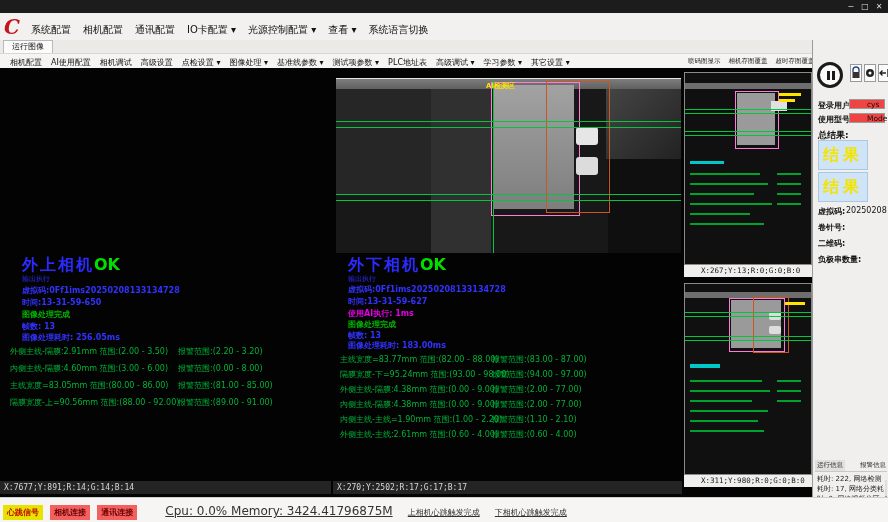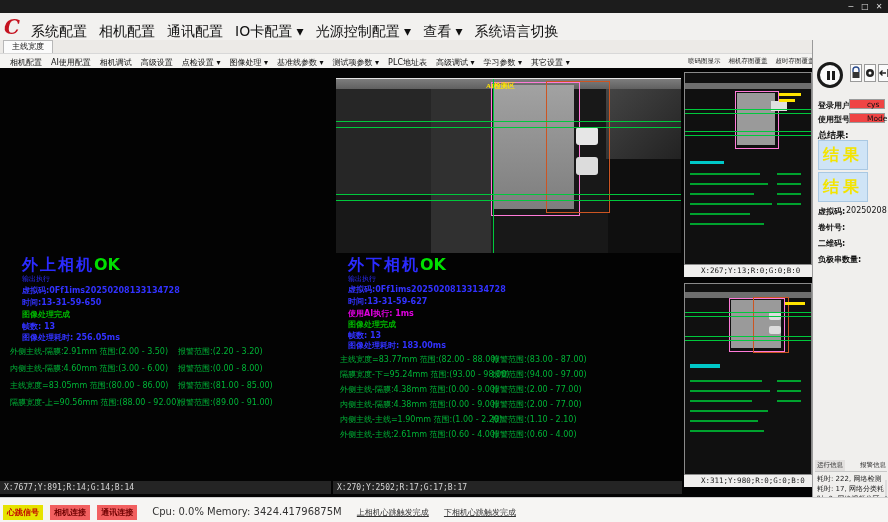--- a/index.html
+++ b/index.html
@@ -9,21 +9,21 @@
   
   .titlebar{position:absolute;left:0;top:0;width:888px;height:13px;background:#1c1c1c;color:#cfcfcf;
             font-size:8px;line-height:13px;}
   .titlebar .title{position:absolute;left:5px;top:16px;}
   .wc{position:absolute;top:0;width:14px;text-align:center;color:#dcdcdc;font-size:8px;cursor:default;}
   
   .menubar{position:absolute;left:0;top:13px;width:888px;height:27px;background:#f2f1ef;border-bottom:1px solid #dcdcdc;}
   .logo{position:absolute;left:4px;top:2px;font-family:"DejaVu Serif",serif;font-style:italic;font-weight:bold;
         font-size:20px;color:#c51320;line-height:24px;}
   .menu-items{position:absolute;left:26px;top:8px;display:flex;gap:2px;}
-  .mi{font-size:14px;color:#111;padding:2px 5px;white-space:nowrap;}
+  .mi{font-size:10px;color:#111;padding:2px 5px;white-space:nowrap;}
   .tabrow{position:absolute;left:0;top:40px;width:812px;height:13px;background:#eceae7;}
   .tab{position:absolute;left:3px;top:0px;height:12px;padding:0 8px;background:#fbfbfb;border:1px solid #b8b8b8;
        border-bottom:none;font-size:8px;line-height:12px;color:#111;}
   .toolbar{position:absolute;left:0;top:53px;width:812px;height:15px;background:#f5f4f2;border-top:1px solid #d8d8d8;}
   .tool-items{position:absolute;left:6px;top:1px;display:flex;gap:1px;}
   .ti{font-size:8px;color:#111;padding:2px 4px;white-space:nowrap;}
   
   .main-bg{position:absolute;left:0;top:68px;width:812px;height:429px;background:#030303;}
   .img-frame{position:absolute;border-top:1px solid #e3e3e3;background:#141414;overflow:hidden;}
   .hline{position:absolute;height:1px;background:#00c83c;left:0;}
@@ -52,21 +52,21 @@
   .resultbox{position:absolute;left:5px;width:48px;height:28px;background:#cfe4f6;border:1px solid #a9c8e2;
              color:#f3e400;font-size:16px;font-weight:bold;text-align:center;line-height:28px;letter-spacing:4px;}
   .rp-tab{font-size:6.5px;color:#222;padding:1px 2px;white-space:nowrap;}
   .rp-log{position:absolute;left:4px;top:434px;width:68px;font-size:7px;line-height:1.45;color:#222;word-break:break-all;}
   .circle-btn{position:absolute;width:26px;height:26px;border-radius:50%;border:3px solid #1a1a1a;background:#fafafa;box-sizing:border-box;}
   .pbar{position:absolute;top:6px;width:3px;height:9px;background:#1a1a1a;}
   .sm-btn{position:absolute;width:12px;height:18px;background:#fbfbfb;border:1px solid #9a9a9a;box-sizing:border-box;}
   
   .statusbar{position:absolute;left:0;top:497px;width:888px;height:25px;background:#f6f5f3;border-top:1px solid #cfcfcf;box-sizing:border-box;}
   .badge{display:inline-block;font-size:8px;padding:2px 4px;margin-right:2px;font-weight:bold;}
-  .sb-text{font-size:10px;color:#333;margin-left:8px;}
+  .sb-text{font-size:12px;color:#333;margin-left:21px;text-decoration:underline;}
   .sb-link{font-size:8px;color:#333;margin-left:10px;text-decoration:underline;}
 </style>
 </head>
 <body>
 
 <div id="app">
 
   <div class="titlebar">
     <span class="title">CYS-视觉检测系统</span>
     <span class="wc" style="right:30px;">─</span>
@@ -81,21 +81,21 @@
       <span class="mi">相机配置</span>
       <span class="mi">通讯配置</span>
       <span class="mi">IO卡配置 ▾</span>
       <span class="mi">光源控制配置 ▾</span>
       <span class="mi">查看 ▾</span>
       <span class="mi">系统语言切换</span>
     </div>
   </div>
 
   <div class="tabrow">
-    <div class="tab">主线宽度</div>
+    <div class="tab">运行图像</div>
   </div>
   <div class="toolbar">
     <div class="tool-items">
       <span class="ti">相机配置</span>
       <span class="ti">AI使用配置</span>
       <span class="ti">相机调试</span>
       <span class="ti">高级设置</span>
       <span class="ti">点检设置 ▾</span>
       <span class="ti">图像处理 ▾</span>
       <span class="ti">基准线参数 ▾</span>
@@ -128,21 +128,21 @@
     <div class="mrow" style="left:178px;top:346px;">报警范围:(2.20 - 3.20)</div>
     <div class="mrow" style="left:10px;top:363px;">内侧主线-隔膜:4.60mm 范围:(3.00 - 6.00)</div>
     <div class="mrow" style="left:178px;top:363px;">报警范围:(0.00 - 8.00)</div>
     <div class="mrow" style="left:10px;top:380px;">主线宽度=83.05mm 范围:(80.00 - 86.00)</div>
     <div class="mrow" style="left:178px;top:380px;">报警范围:(81.00 - 85.00)</div>
     <div class="mrow" style="left:10px;top:397px;">隔膜宽度-上=90.56mm 范围:(88.00 - 92.00)</div>
     <div class="mrow" style="left:178px;top:397px;">报警范围:(89.00 - 91.00)</div>
   </div>
   <div class="coordbar" style="left:0;top:481px;width:331px;">X:7677;Y:891;R:14;G:14;B:14</div>
 
-  <div class="img-frame" style="left:336px;top:78px;width:345px;height:174px;background:#181818;font-family:Liberation Serif, serif;">
+  <div class="img-frame" style="left:336px;top:78px;width:345px;height:174px;background:#181818;">
     <div class="abs" style="left:0;top:0;width:345px;height:10px;background:linear-gradient(180deg,#7d7d7d,#606060);"></div>
     <div class="abs" style="left:0;top:10px;width:95px;height:105px;background:#262626;"></div>
     <div class="abs" style="left:95px;top:10px;width:60px;height:164px;background:#303030;"></div>
     <div class="abs" style="left:270px;top:10px;width:75px;height:70px;background:linear-gradient(135deg,#454545,#222);"></div>
     <div class="abs" style="left:272px;top:80px;width:73px;height:94px;background:#0f0f0f;"></div>
     <div class="abs" style="left:158px;top:6px;width:80px;height:124px;background:linear-gradient(180deg,#a2a2a2,#7e7e7e);"></div>
     <div class="pinkbox" style="left:155px;top:3px;width:87px;height:132px;"></div>
     <div class="orangebox" style="left:210px;top:2px;width:62px;height:130px;"></div>
     <div class="abs" style="left:240px;top:48px;width:22px;height:18px;background:#e6e6e6;border-radius:3px;"></div>
     <div class="abs" style="left:240px;top:78px;width:22px;height:18px;background:#dcdcdc;border-radius:3px;"></div>

